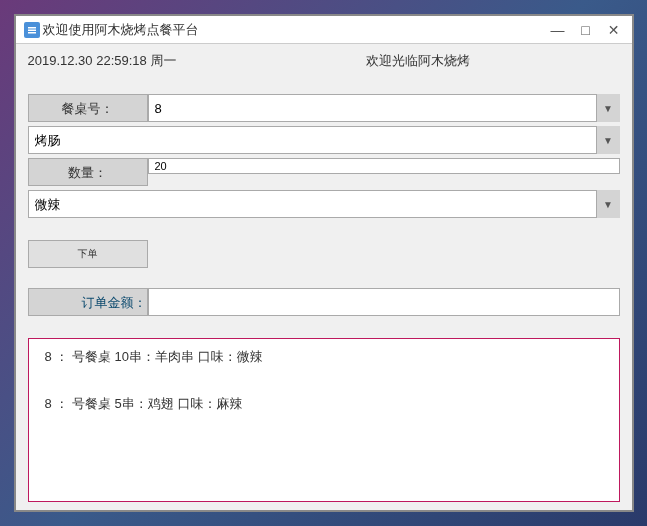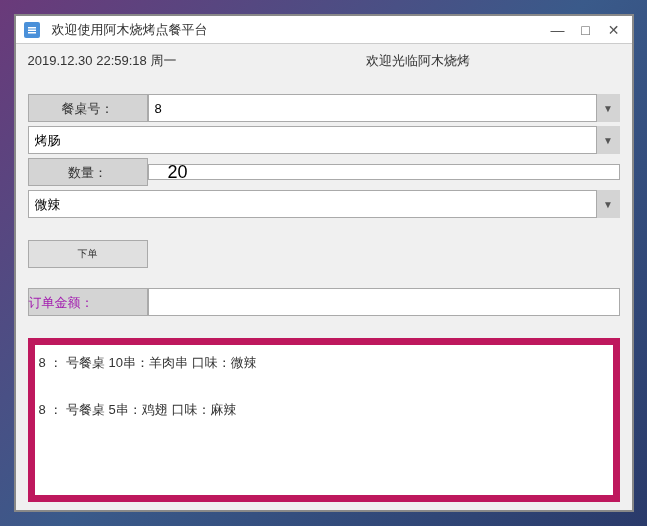--- a/index.html
+++ b/index.html
@@ -33,21 +33,21 @@
       display: flex;
       align-items: center;
       justify-content: space-between;
       padding: 4px 8px;
       height: 28px;
     }
 
     .title-bar-left {
       display: flex;
       align-items: center;
-      gap: 12px;
+      gap: 3px;
     }
 
     .title-icon {
       width: 16px;
       height: 16px;
       background: #4a90d9;
       border-radius: 2px;
       display: flex;
       align-items: center;
       justify-content: center;
@@ -108,43 +108,43 @@
 
     .form-area {
       background: #f0f0f0;
       display: flex;
       flex-direction: column;
       gap: 4px;
     }
 
     .form-row {
       display: flex;
-      align-items: center;
+      align-items: flex-start;
       height: 28px;
     }
 
     .form-label {
       width: 120px;
       background: #d4d4d4;
       border: 1px solid #aaa;
       text-align: center;
       font-size: 13px;
       color: #333;
       height: 28px;
       line-height: 28px;
       flex-shrink: 0;
     }
 
     .form-input {
       flex: 1;
       height: 16px;
       border: 1px solid #aaa;
       background: #fff;
-      padding: 0 19px;
-      font-size: 18px;
+      padding: 0 6px;
+      font-size: 11px;
       font-family: inherit;
       outline: none;
     }
 
     .select-wrapper {
       flex: 1;
       position: relative;
       display: flex;
     }
 
@@ -198,43 +198,43 @@
       display: flex;
       align-items: center;
       height: 28px;
       margin-bottom: 6px;
     }
 
     .amount-label {
       width: 120px;
       background: #d4d4d4;
       border: 1px solid #aaa;
-      text-align: left;
-      font-size: 13px;
-      color: #a21caf;
+      text-align: right;
+      font-size: 13px;
+      color: #0c4a6e;
       height: 28px;
       line-height: 28px;
       flex-shrink: 0;
     }
 
     .amount-value {
       flex: 1;
       height: 28px;
       border: 1px solid #aaa;
       background: #fff;
       padding: 0 6px;
       font-size: 13px;
       line-height: 28px;
     }
 
     .order-list {
       flex: 1;
-      border: 7px solid #be185d;
+      border: 1px solid #be185d;
       background: #fff;
-      padding: 6px 4px;
+      padding: 6px 16px;
       font-size: 13px;
       color: #333;
       line-height: 1.8;
       overflow-y: auto;
       min-height: 120px;
     }
 
     .order-item {
       display: block;
     }

